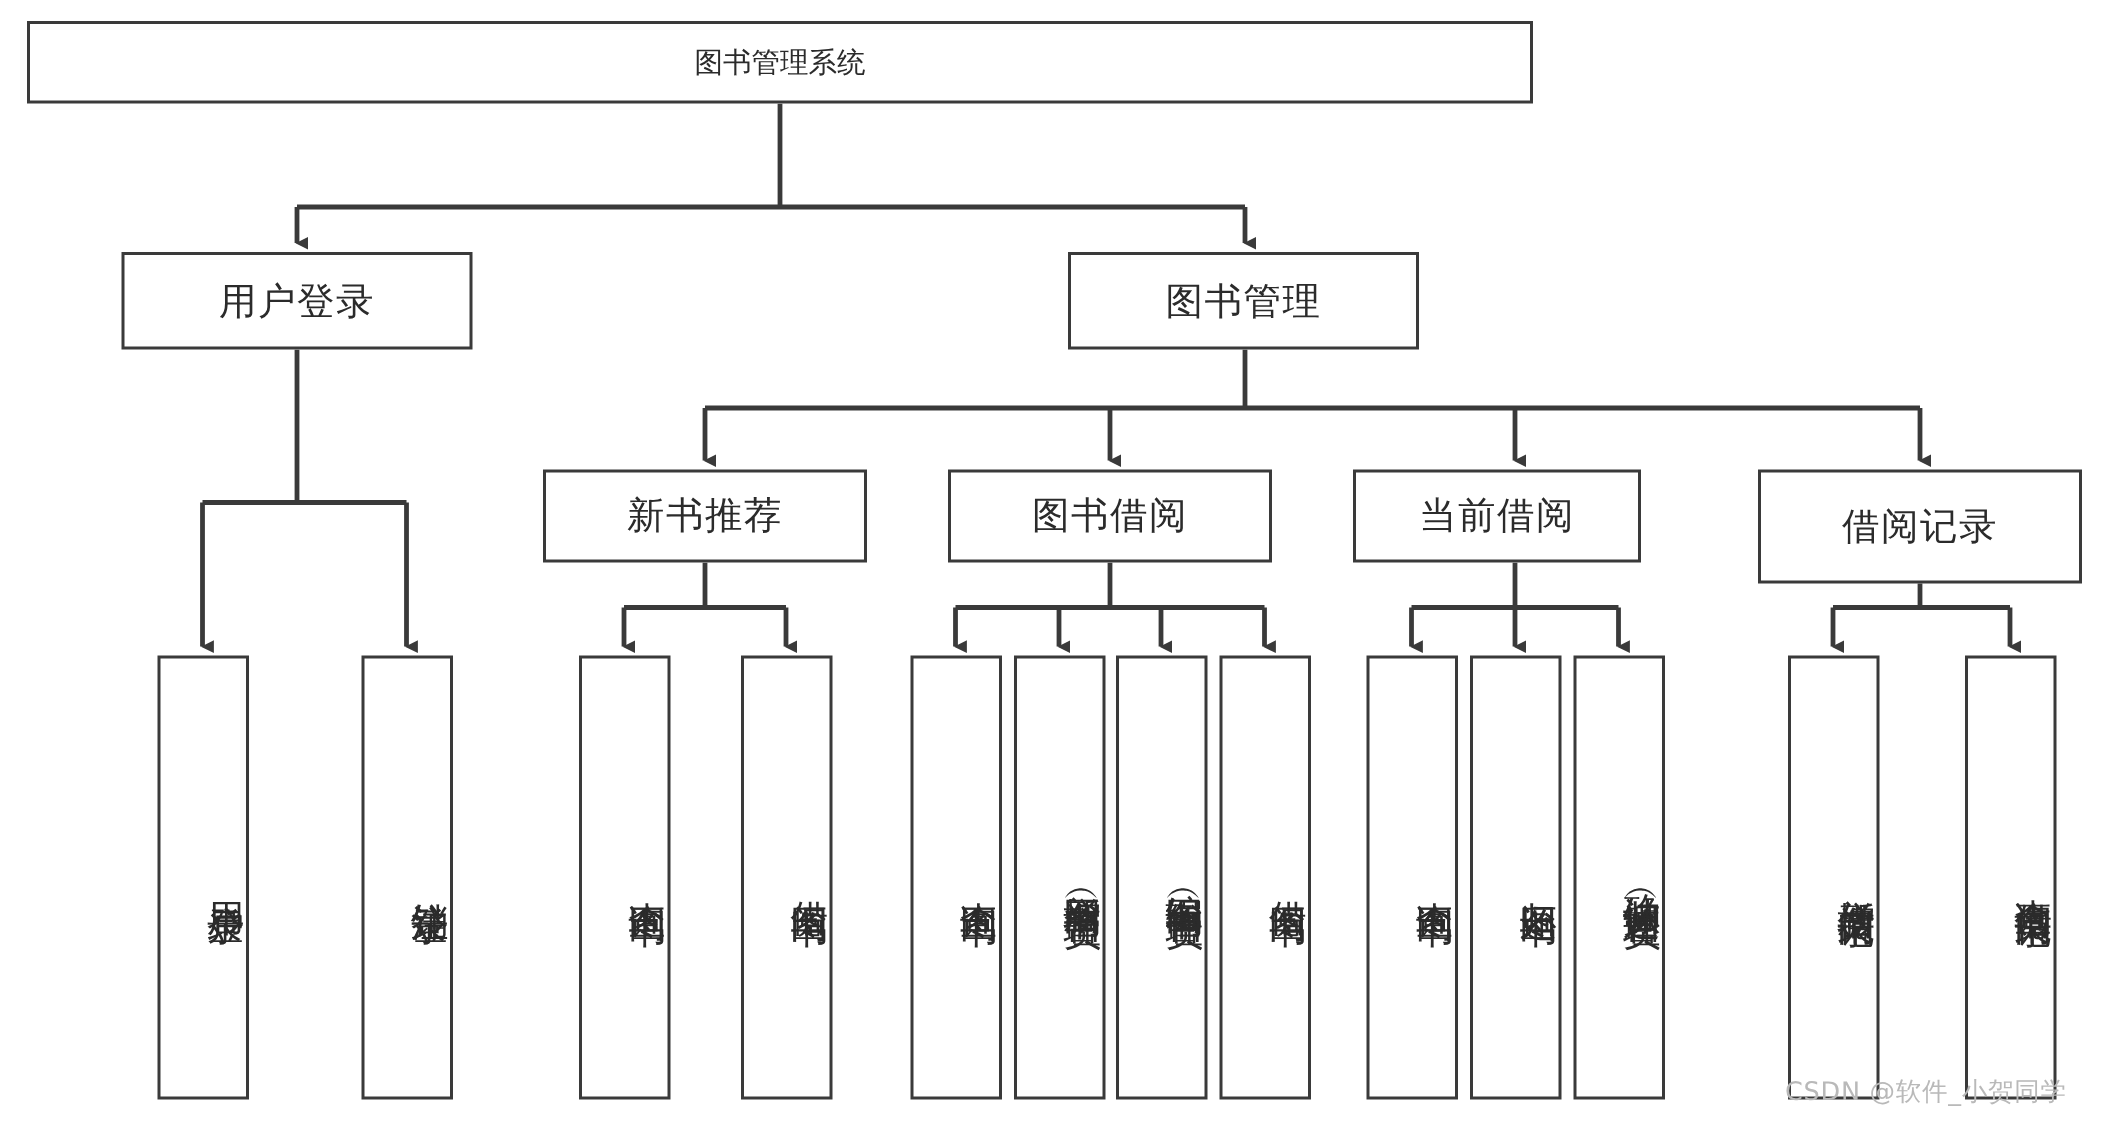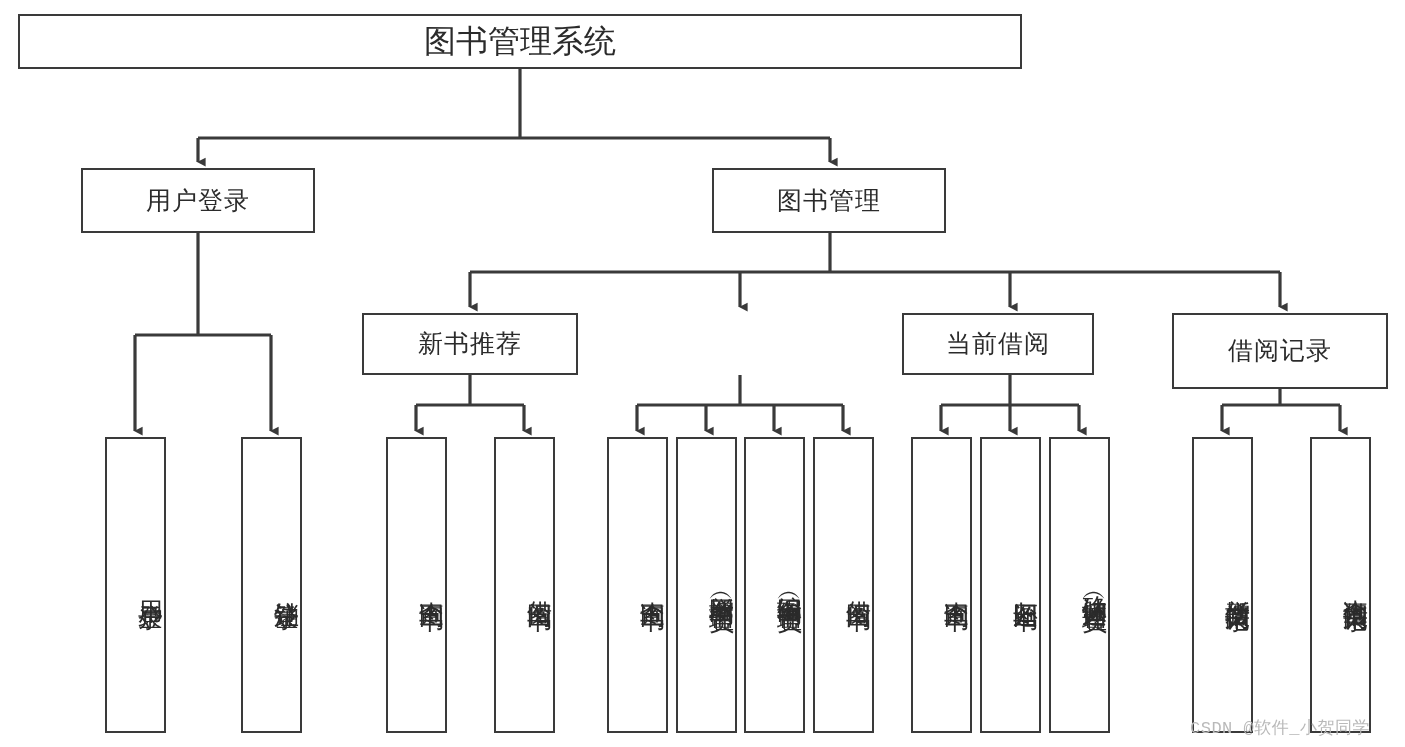--- a/index.html
+++ b/index.html
@@ -34,21 +34,21 @@
     align-items: center;
     justify-content: center;
     color: #2b2b2b;
   }
   .node.horiz {
     font-size: 25px;
     letter-spacing: 1px;
     line-height: 1.2;
   }
   .node.root {
-    font-size: 32px;
+    font-size: 19px;
   }
   .node.vert {
     writing-mode: vertical-rl;
     text-orientation: upright;
     font-size: 25px;
     line-height: 1.08;
     letter-spacing: 2px;
     padding-top: 4px;
     padding-bottom: 4px;
     align-items: flex-start;
@@ -128,20 +128,23 @@
   <div class="node horiz" style="left:81px; top:168px; width:234px; height:65px;">
     <span>用户登录</span>
   </div>
   <div class="node horiz" style="left:712px; top:168px; width:234px; height:65px;">
     <span>图书管理</span>
   </div>
 
   <div class="node horiz" style="left:362px; top:313px; width:216px; height:62px;">
     <span>新书推荐</span>
   </div>
+  <div class="node horiz" style="left:632px; top:313px; width:216px; height:62px;">
+    <span>图书借阅</span>
+  </div>
   <div class="node horiz" style="left:902px; top:313px; width:192px; height:62px;">
     <span>当前借阅</span>
   </div>
   <div class="node horiz" style="left:1172px; top:313px; width:216px; height:76px;">
     <span>借阅记录</span>
   </div>
 
   <div class="node vert" style="left:105px; top:437px; width:61px; height:296px;">
     <span class="vtext">用户登录</span>
   </div>
@@ -179,15 +182,15 @@
     <span class="vtext">确认归还（管理员）</span>
   </div>
 
   <div class="node vert" style="left:1192px; top:437px; width:61px; height:296px;">
     <span class="vtext">新增借阅记录</span>
   </div>
   <div class="node vert" style="left:1310px; top:437px; width:61px; height:296px;">
     <span class="vtext">查询借阅记录</span>
   </div>
 
-  <div class="watermark" style="left:1190px; top:716px;font-family:Liberation Mono, monospace;">CSDN @软件_小贺同学</div>
+  <div class="watermark" style="left:1190px; top:716px;">CSDN @软件_小贺同学</div>
 
 </div>
 
 </body></html>

